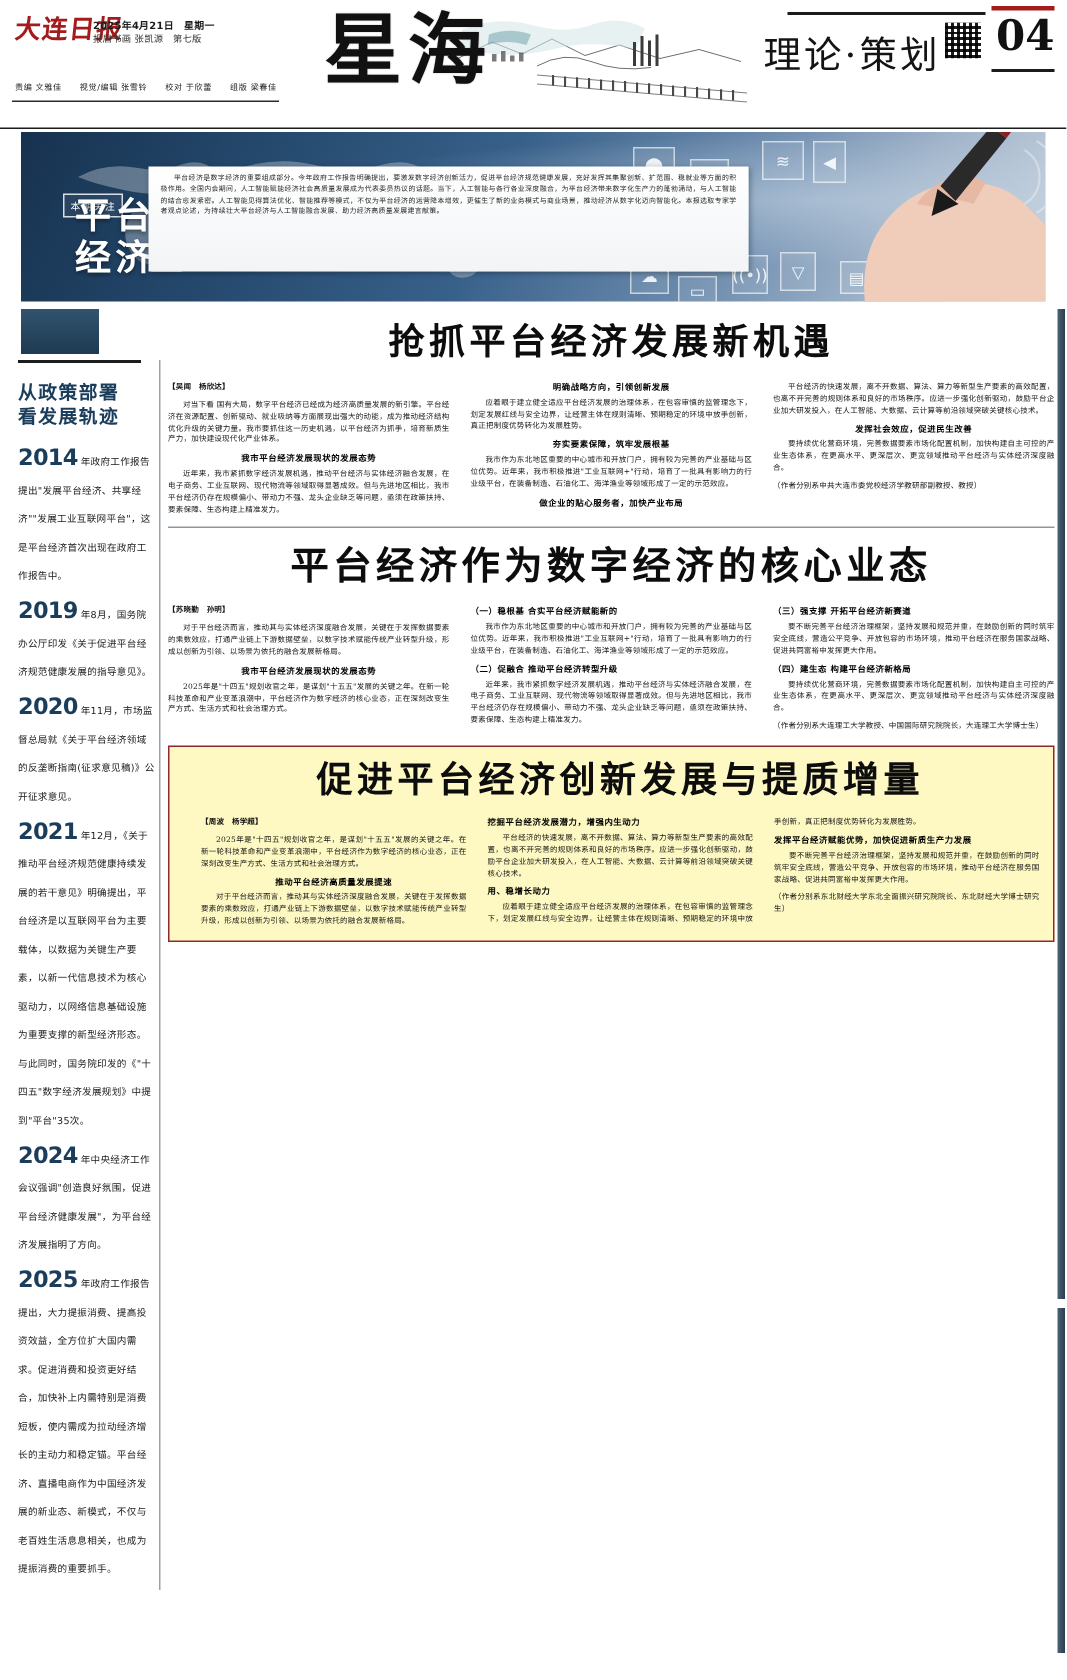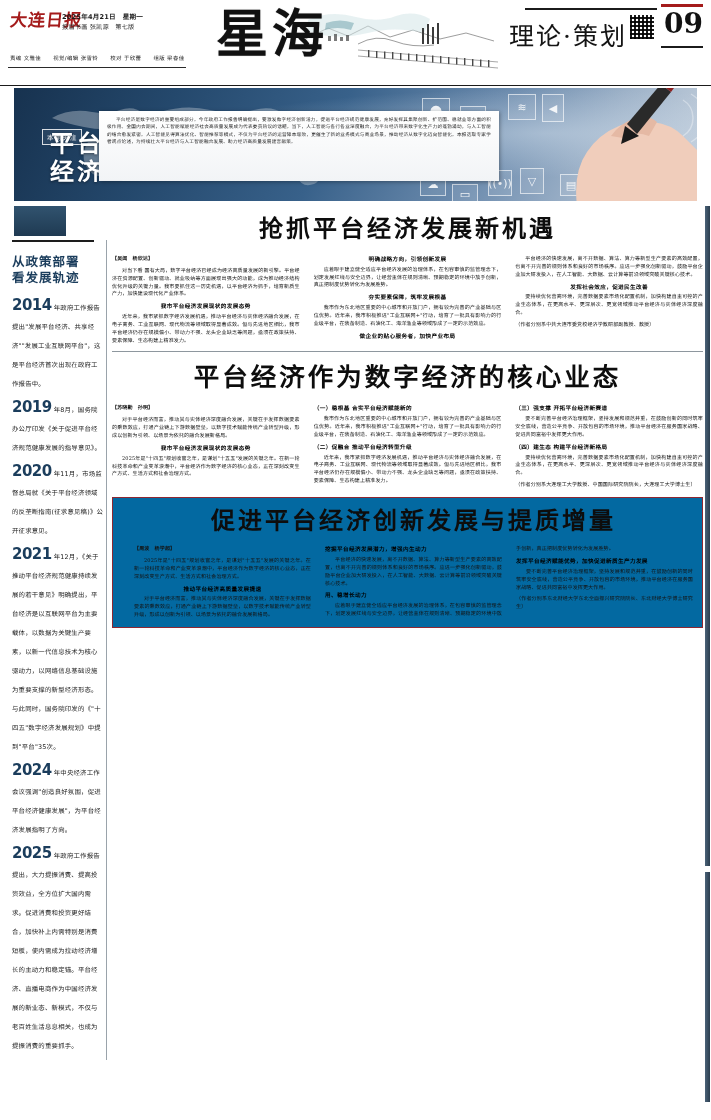--- a/index.html
+++ b/index.html
@@ -295,21 +295,21 @@
   .subhead.center { text-align: center; }
   .attrib { text-indent: 0 !important; margin-top: 4px !important; }
 
   .hr-thin { height: 1px; background: #8e979e; margin: 6px 0 0 0; }
 
   
   .art3 {
     border: 1.6px solid #8e2832;
     padding: 0 9px 8px 21px;
     margin-top: 8px;
-    background: #0369a1;
+    background: #fef9c3;
   }
 
   
   .edge {
     position: absolute;
     right: 1px; top: 206px;
     width: 5px; height: 660px;
     background: linear-gradient(90deg,#4a6278,#2c3e4f);
   }
   .edge2 {
@@ -385,21 +385,21 @@
       </g>
     </svg>
     <div class="np-title">
       <span>星海</span>
     </div>
   </div>
 
   <div class="mh-seclines"></div>
   <div class="mh-section">理论·策划</div>
   <div class="mh-qr"></div>
-  <div class="mh-pageno">09</div>
+  <div class="mh-pageno">04</div>
   <div class="mh-underline"></div>
 </div>
 
 <div class="hero">
 
   <svg class="hero-map" viewBox="0 0 330 110">
     <g fill="#ffffff">
       <path d="M20 28 q18 -10 40 -6 q16 3 28 -2 q14 -5 24 4 q-6 12 -22 14 q-20 3 -38 -1 q-20 -4 -32 -9z"></path>
       <path d="M56 52 q16 -6 30 2 q10 6 6 18 q-4 12 -18 14 q-14 2 -20 -10 q-6 -12 2 -24z"></path>
       <path d="M128 22 q26 -8 50 -2 q24 6 44 0 q18 -5 30 4 q-8 14 -30 16 q-30 3 -58 -2 q-24 -4 -36 -16z"></path>

